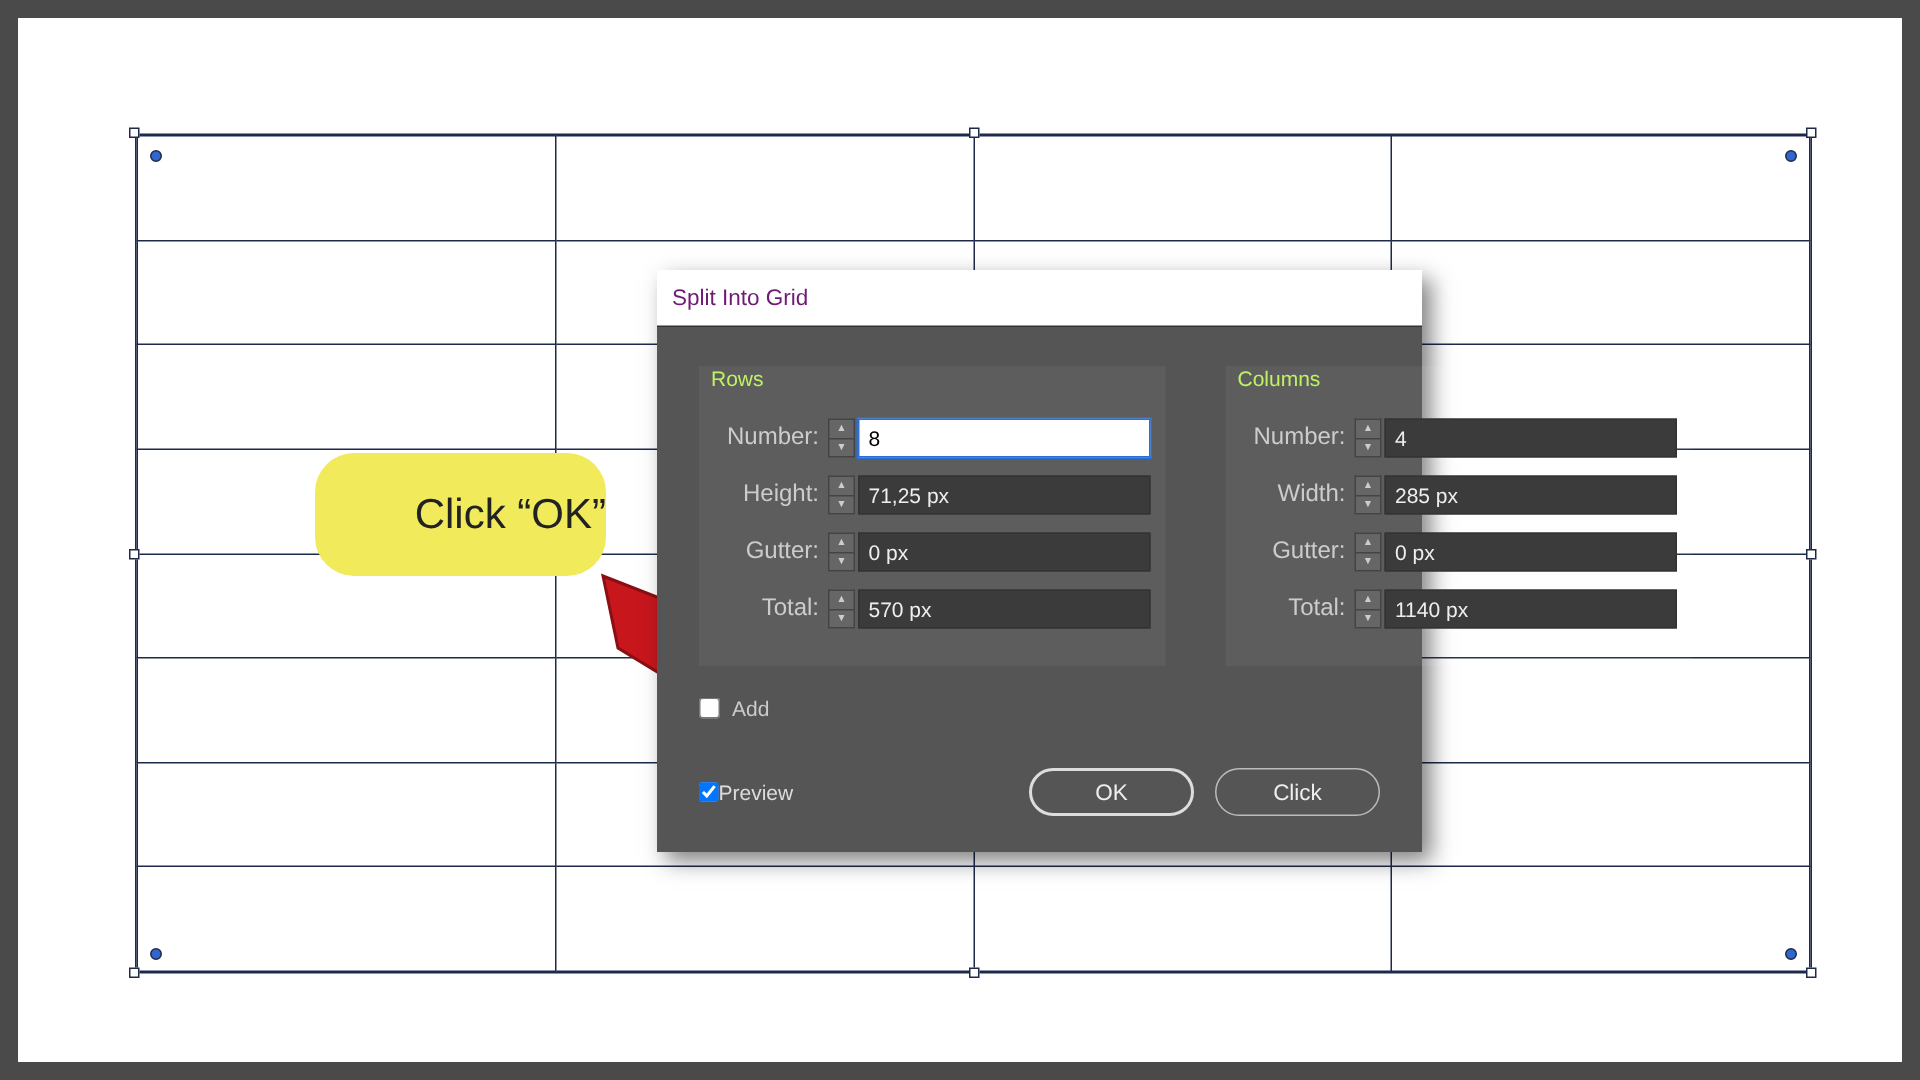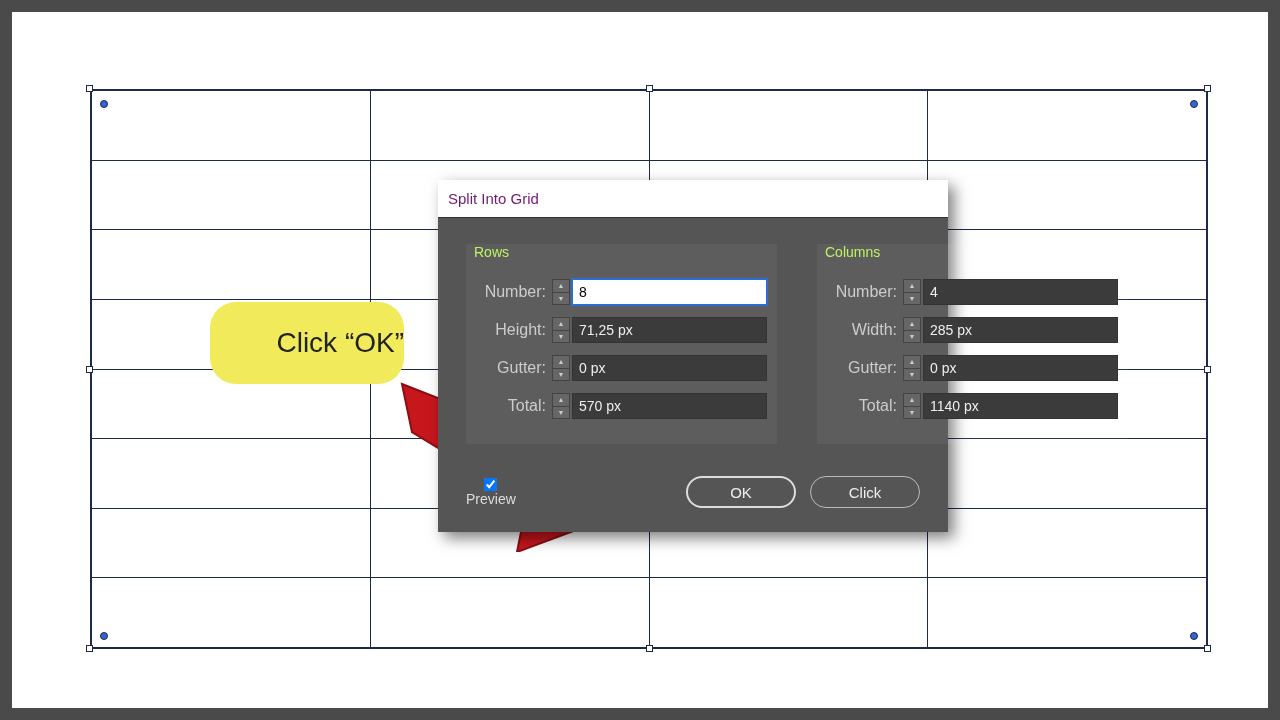--- a/index.html
+++ b/index.html
@@ -158,22 +158,22 @@
   .checkbox-row input[type=checkbox] {
     width: 14px; height: 14px; margin-right: 8px;
     accent-color: #2a6fd6;
   }
   .dialog-footer {
     display:flex;
     align-items:center;
     margin-top: 32px;
   }
   .preview-check {
-    display:flex; align-items:center;
-    color:#ddd; font-size:14px;flex-direction:column;
+    display:flex; 
+    color:#ddd; font-size:14px;
   }
   .buttons {
     margin-left:auto;
     display:flex; gap:14px;
   }
   .pill-btn {
     width: 110px; height: 32px;
     border-radius: 18px;
     background: transparent;
     border: 1.5px solid #bbb;
@@ -342,20 +342,24 @@
             <label>Total:</label>
             <div class="stepper">
                 <div class="up">▲</div>
                 <div class="down">▼</div>
               </div>
             <input class="num-input" value="1140 px" style="">
           </div>
         </div>
       </div>
 
+      <div class="checkbox-row">
+        <input type="checkbox" style="">
+        <span>Add</span>
+      </div>
 
       <div class="dialog-footer">
         <div class="preview-check">
           <input type="checkbox" checked="" style="">
           <span>Preview</span>
         </div>
         <div class="buttons">
           <button class="pill-btn primary">OK</button>
           <button class="pill-btn">Click</button>
         </div>

